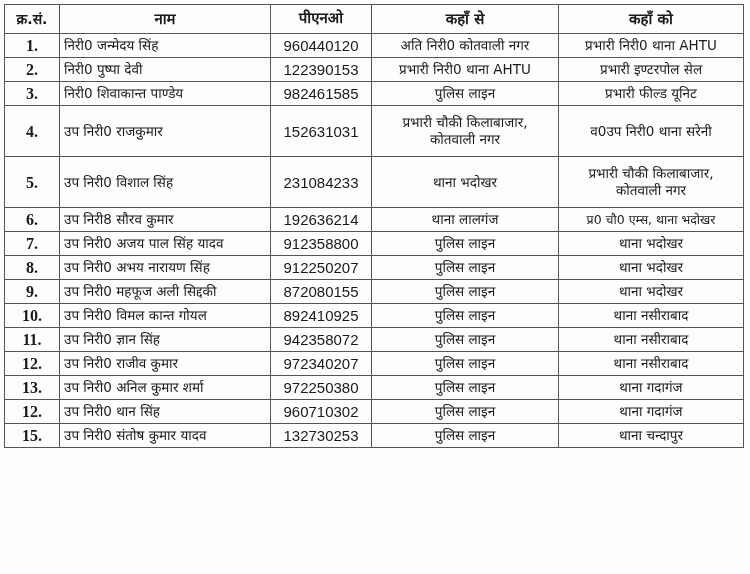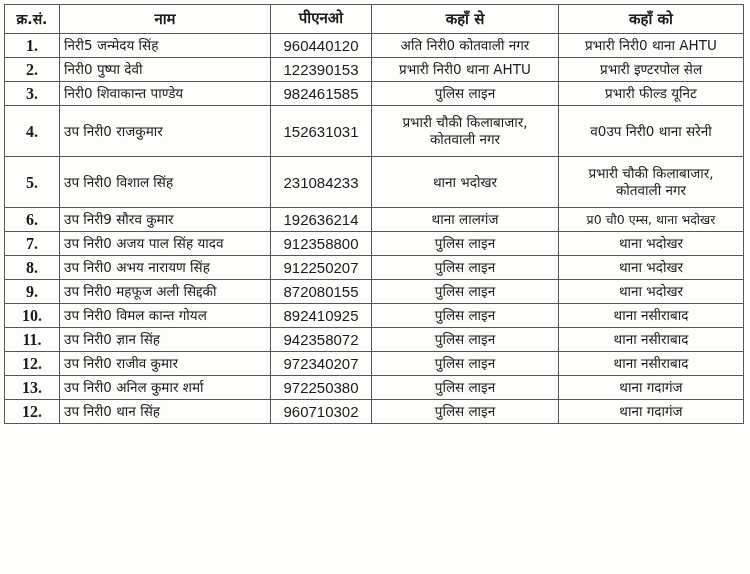--- a/index.html
+++ b/index.html
@@ -73,21 +73,21 @@
         <th class="c-sno">क्र.सं.</th>
         <th class="c-name" style="text-align:center">नाम</th>
         <th class="c-pno">पीएनओ</th>
         <th class="c-from">कहाँ से</th>
         <th class="c-to">कहाँ को</th>
       </tr>
     </thead>
     <tbody>
       <tr>
         <td class="c-sno">1.</td>
-        <td class="c-name">निरी5 जन्मेदय सिंह</td>
+        <td class="c-name">निरी0 जन्मेदय सिंह</td>
         <td class="c-pno">960440120</td>
         <td class="c-from">अति निरी0 कोतवाली नगर</td>
         <td class="c-to">प्रभारी निरी0 थाना AHTU</td>
       </tr>
       <tr>
         <td class="c-sno">2.</td>
         <td class="c-name">निरी0 पुष्पा देवी</td>
         <td class="c-pno" style="font-size:13px">122390153</td>
         <td class="c-from">प्रभारी निरी0 थाना AHTU</td>
         <td class="c-to">प्रभारी इण्टरपोल सेल</td>
@@ -114,21 +114,21 @@
         <td class="c-name">उप निरी0 विशाल सिंह</td>
         <td class="c-pno">231084233</td>
         <td class="c-from">थाना भदोखर</td>
         <td class="c-to">
           <span class="cell-line">प्रभारी चौकी किलाबाजार,</span>
           <span class="cell-line">कोतवाली नगर</span>
         </td>
       </tr>
       <tr>
         <td class="c-sno">6.</td>
-        <td class="c-name">उप निरी9 सौरव कुमार</td>
+        <td class="c-name">उप निरी8 सौरव कुमार</td>
         <td class="c-pno">192636214</td>
         <td class="c-from">थाना लालगंज</td>
         <td class="c-to" style="font-size:12.5px">प्र0 चौ0 एम्स, थाना भदोखर</td>
       </tr>
       <tr>
         <td class="c-sno">7.</td>
         <td class="c-name">उप निरी0 अजय पाल सिंह यादव</td>
         <td class="c-pno">912358800</td>
         <td class="c-from">पुलिस लाइन</td>
         <td class="c-to">थाना भदोखर</td>
@@ -175,15 +175,22 @@
         <td class="c-from">पुलिस लाइन</td>
         <td class="c-to">थाना गदागंज</td>
       </tr>
       <tr>
         <td class="c-sno">12.</td>
         <td class="c-name">उप निरी0 थान सिंह</td>
         <td class="c-pno">960710302</td>
         <td class="c-from">पुलिस लाइन</td>
         <td class="c-to">थाना गदागंज</td>
       </tr>
+      <tr>
+        <td class="c-sno">15.</td>
+        <td class="c-name">उप निरी0 संतोष कुमार यादव</td>
+        <td class="c-pno">132730253</td>
+        <td class="c-from">पुलिस लाइन</td>
+        <td class="c-to">थाना चन्दापुर</td>
+      </tr>
     </tbody>
   </table>
 </div>
 
 </body></html>

